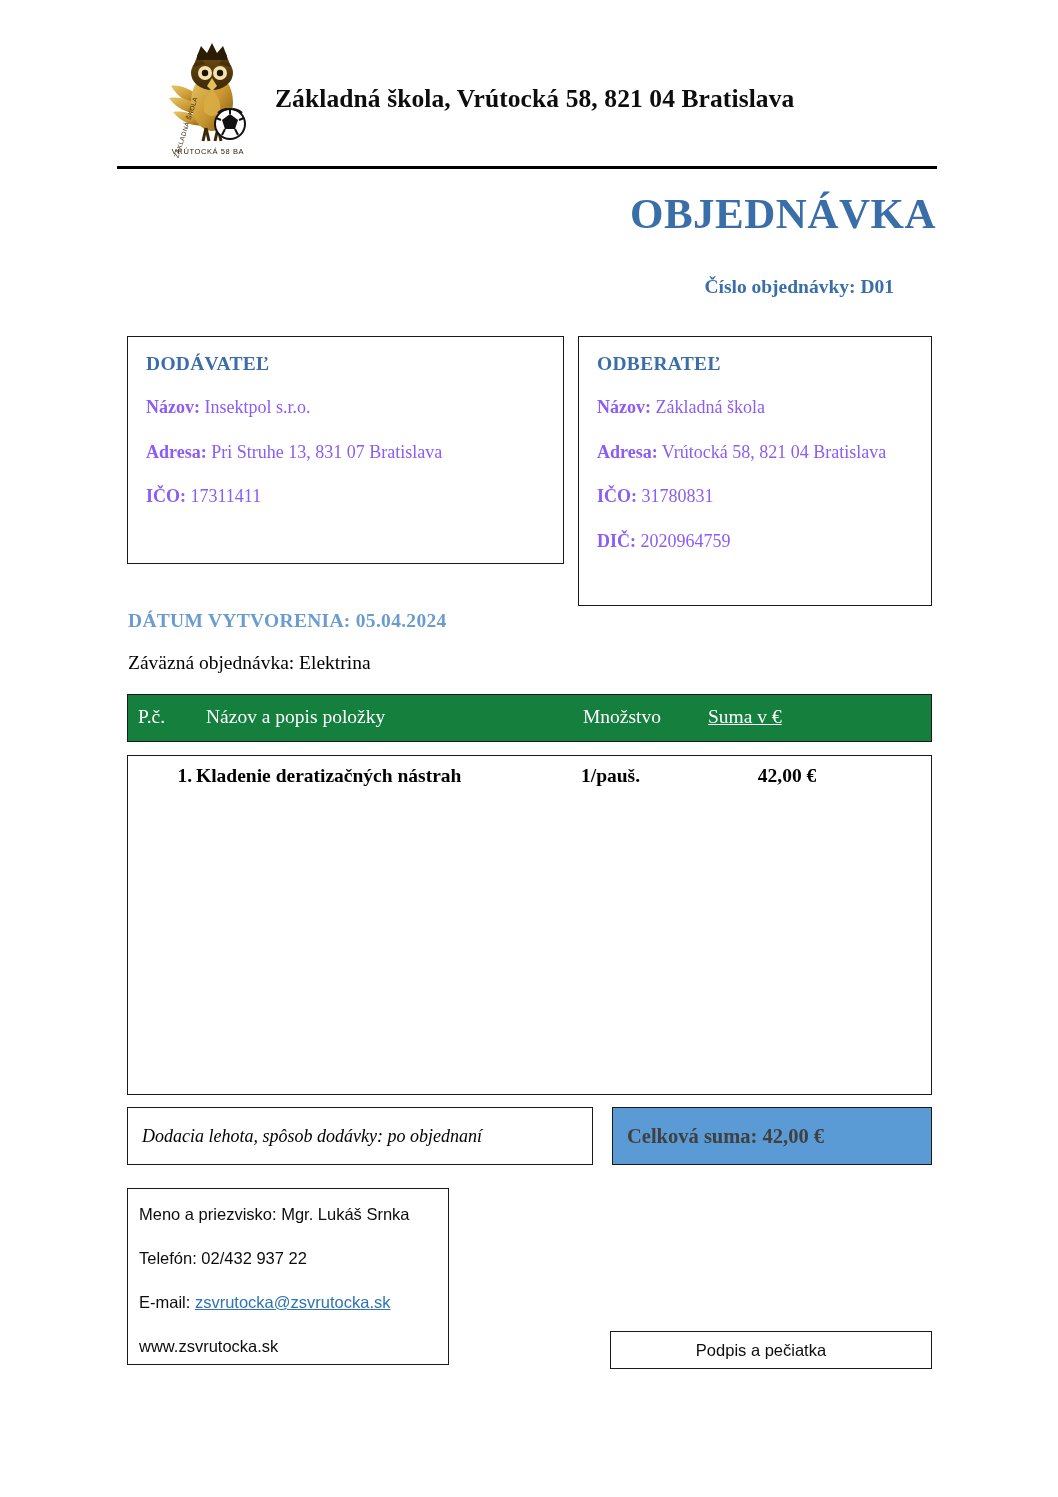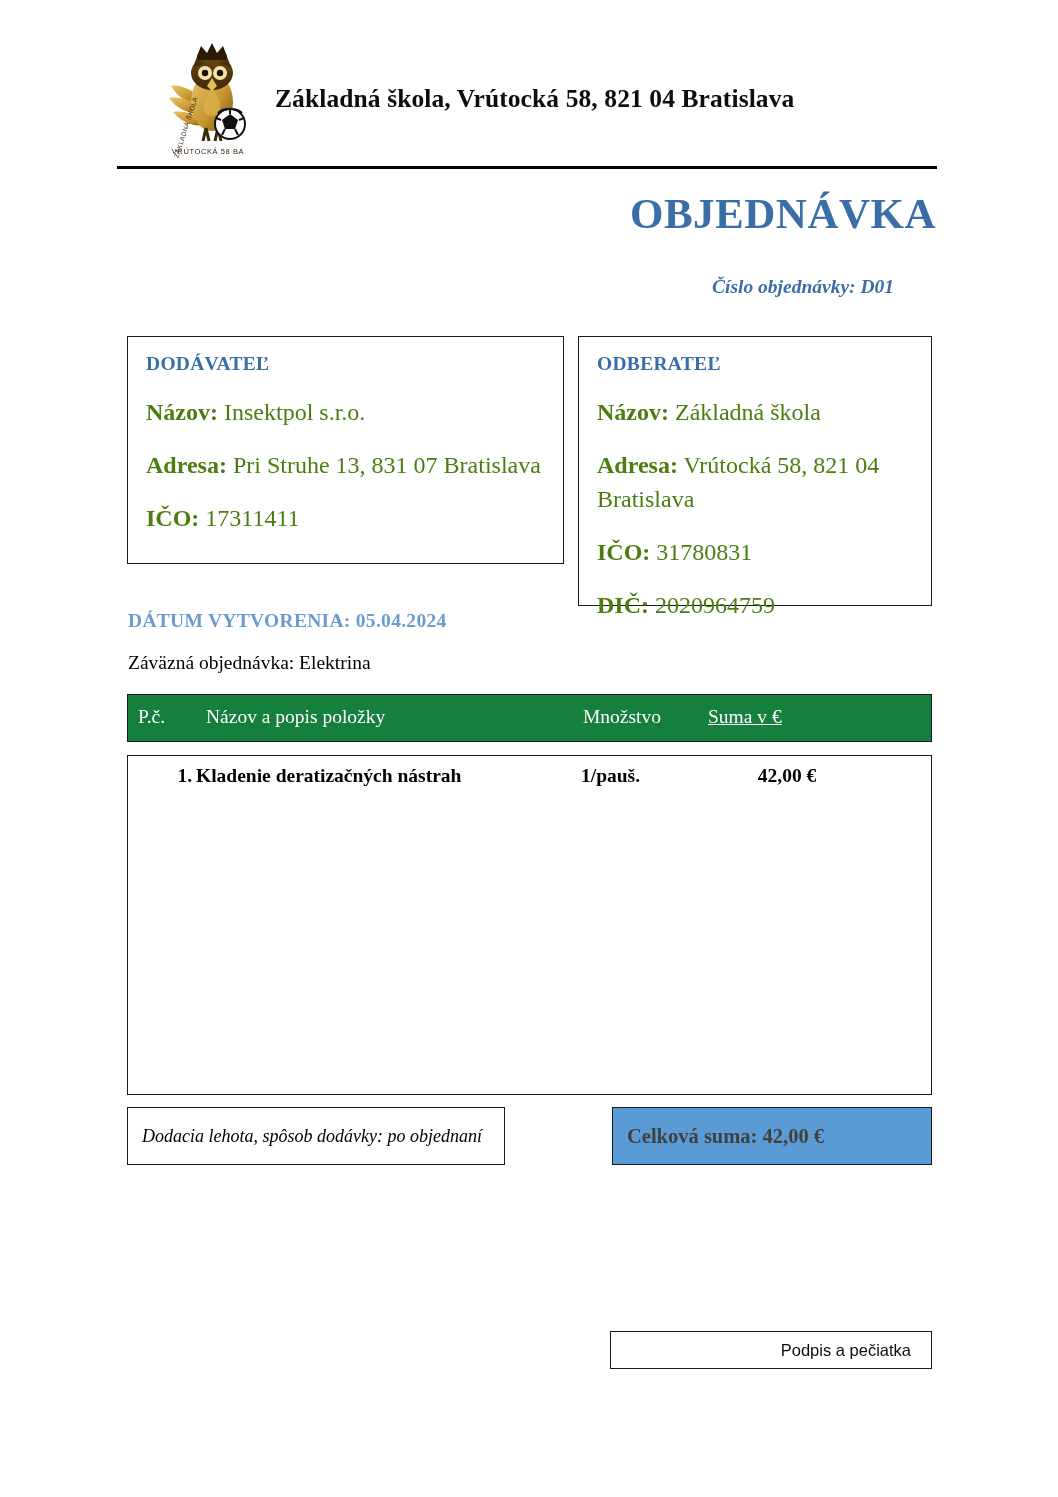--- a/index.html
+++ b/index.html
@@ -69,21 +69,20 @@
   }
   .doc-number {
     position: absolute;
     right: 164px;
     top: 276px;
     font-family: "Liberation Serif", serif;
     font-weight: bold;
     font-size: 19.5px;
     color: #3a6ea8;
     text-align: left;
-    font-style: italic;
   }
 
   
   .party-box {
     position: absolute;
     border: 1.6px solid #1a1a1a;
     box-sizing: border-box;
     padding: 14px 16px 10px 16px;
   }
   #supplier-box {
@@ -101,24 +100,24 @@
   .party-heading {
     font-family: "Liberation Serif", serif;
     font-weight: bold;
     font-size: 19.5px;
     color: #3a6ea8;
     letter-spacing: 0.3px;
     margin: 2px 0 20px 2px;
   }
   .party-line {
     font-family: "Liberation Serif", serif;
-    font-size: 24px;
+    font-size: 18px;
     line-height: 1.42;
     margin: 0 0 19px 2px;
-    color: #4d7c0f;
+    color: #8b5cf6;
   }
   .party-line b { font-weight: bold; }
 
   
   .created-date {
     position: absolute;
     left: 128px;
     top: 610px;
     font-family: "Liberation Serif", serif;
     font-weight: bold;
@@ -184,21 +183,21 @@
   .c-num  { left: 38px; width: 26px; text-align: right; }
   .c-name { left: 68px; }
   .c-qty  { left: 453px; }
   .c-sum  { left: 600px; width: 118px; text-align: center; }
 
   
   .delivery-box {
     position: absolute;
     left: 127px;
     top: 1107px;
-    width: 378px;
+    width: 466px;
     height: 58px;
     border: 1.6px solid #1a1a1a;
     box-sizing: border-box;
     display: flex;
     align-items: center;
     padding-left: 14px;
   }
   .delivery-text {
     font-family: "Liberation Serif", serif;
     font-style: italic;
@@ -252,21 +251,21 @@
   .signature-box {
     position: absolute;
     left: 610px;
     top: 1331px;
     width: 322px;
     height: 38px;
     border: 1.6px solid #1a1a1a;
     box-sizing: border-box;
     display: flex;
     align-items: center;
-    justify-content: flex-end;
+    justify-content: center;
     padding-right: 20px;
   }
   .signature-text {
     font-family: "Liberation Sans", sans-serif;
     font-size: 16.5px;
     color: #0d0d0d;
   }
 </style>
 </head>
 <body>
@@ -387,18 +386,27 @@
     </div>
   </div>
 
   <div class="delivery-box">
     <span class="delivery-text">Dodacia lehota, spôsob dodávky: po objednaní</span>
   </div>
   <div class="total-box">
     <span class="total-text">Celková suma: 42,00 €</span>
   </div>
 
+  <div class="contact-box">
+    <div class="contact-line">Meno a priezvisko: Mgr. Lukáš Srnka</div>
+    <div class="contact-line">Telefón: 02/432 937 22</div>
+    <div class="contact-line">
+      <span>E-mail:</span>
+      <a class="contact-link" href="#">zsvrutocka@zsvrutocka.sk</a>
+    </div>
+    <div class="contact-line">www.zsvrutocka.sk</div>
+  </div>
 
   <div class="signature-box">
     <span class="signature-text">Podpis a pečiatka</span>
   </div>
 
 </div>
 
 </body></html>

